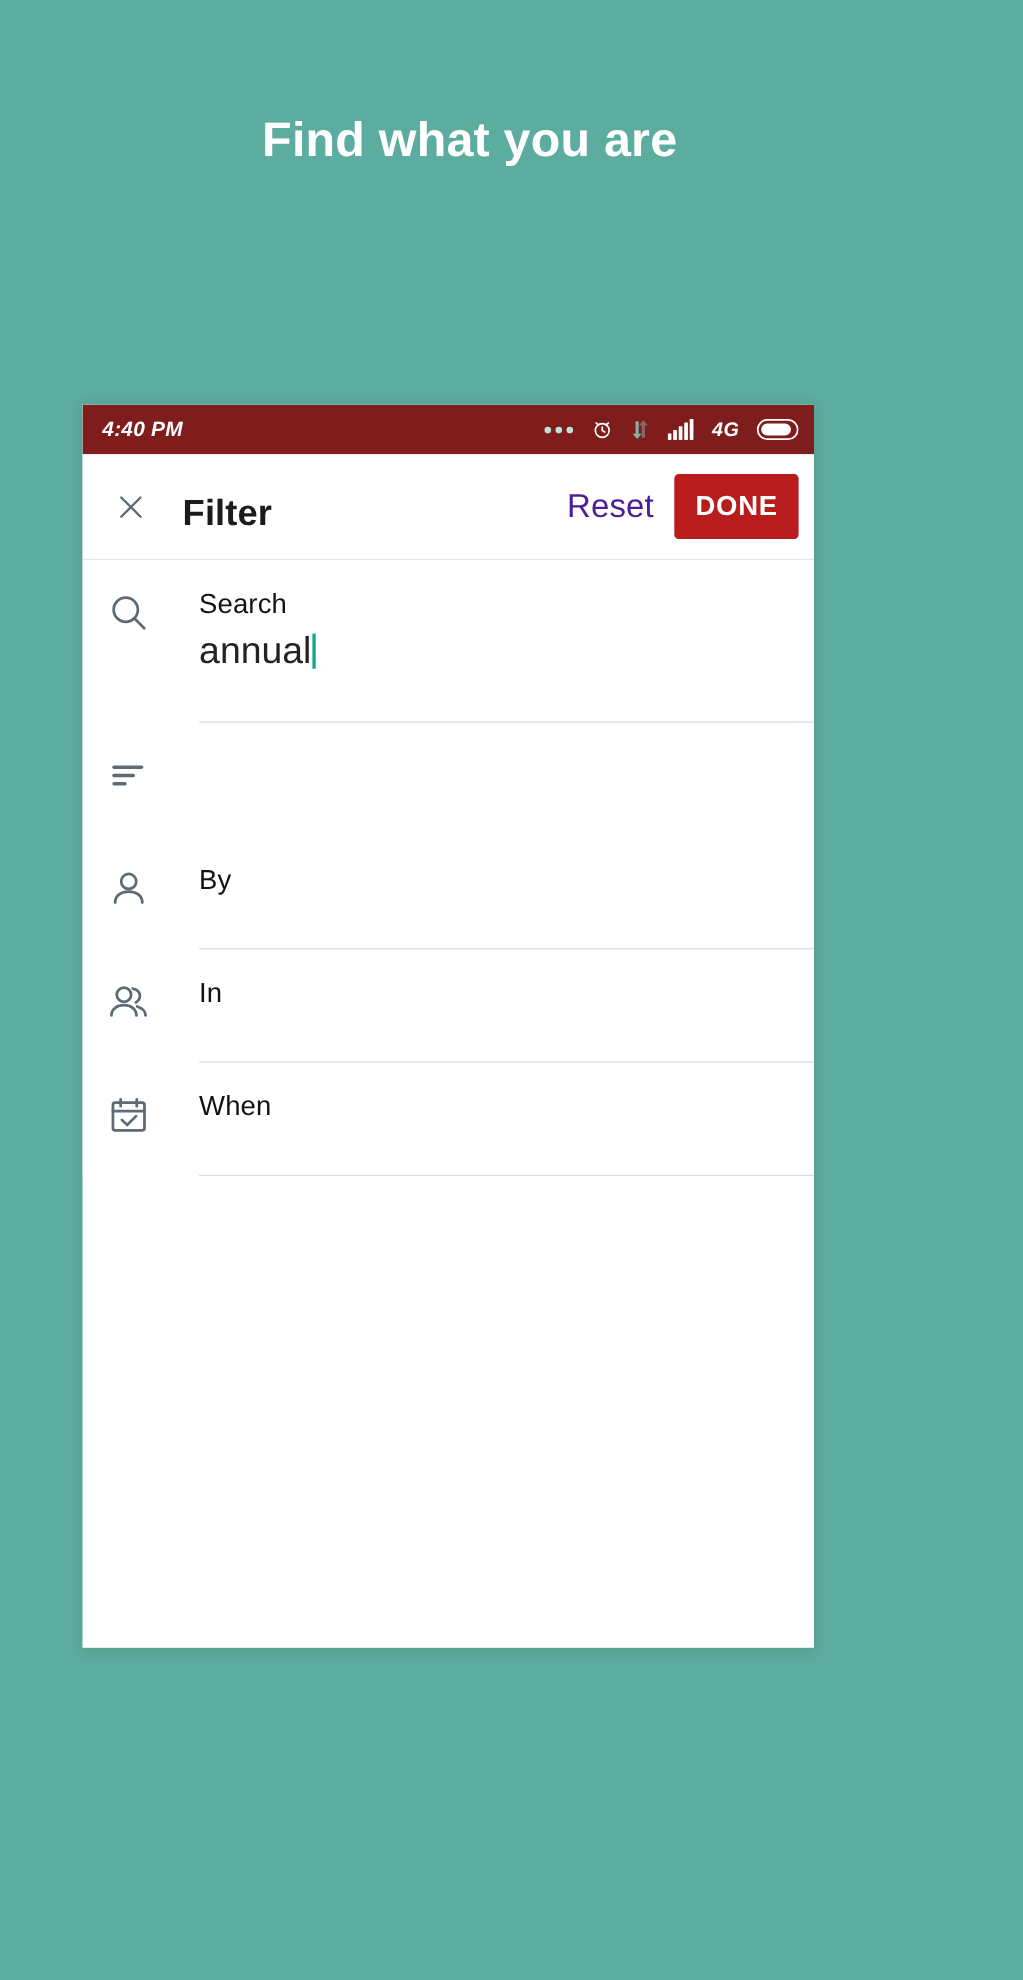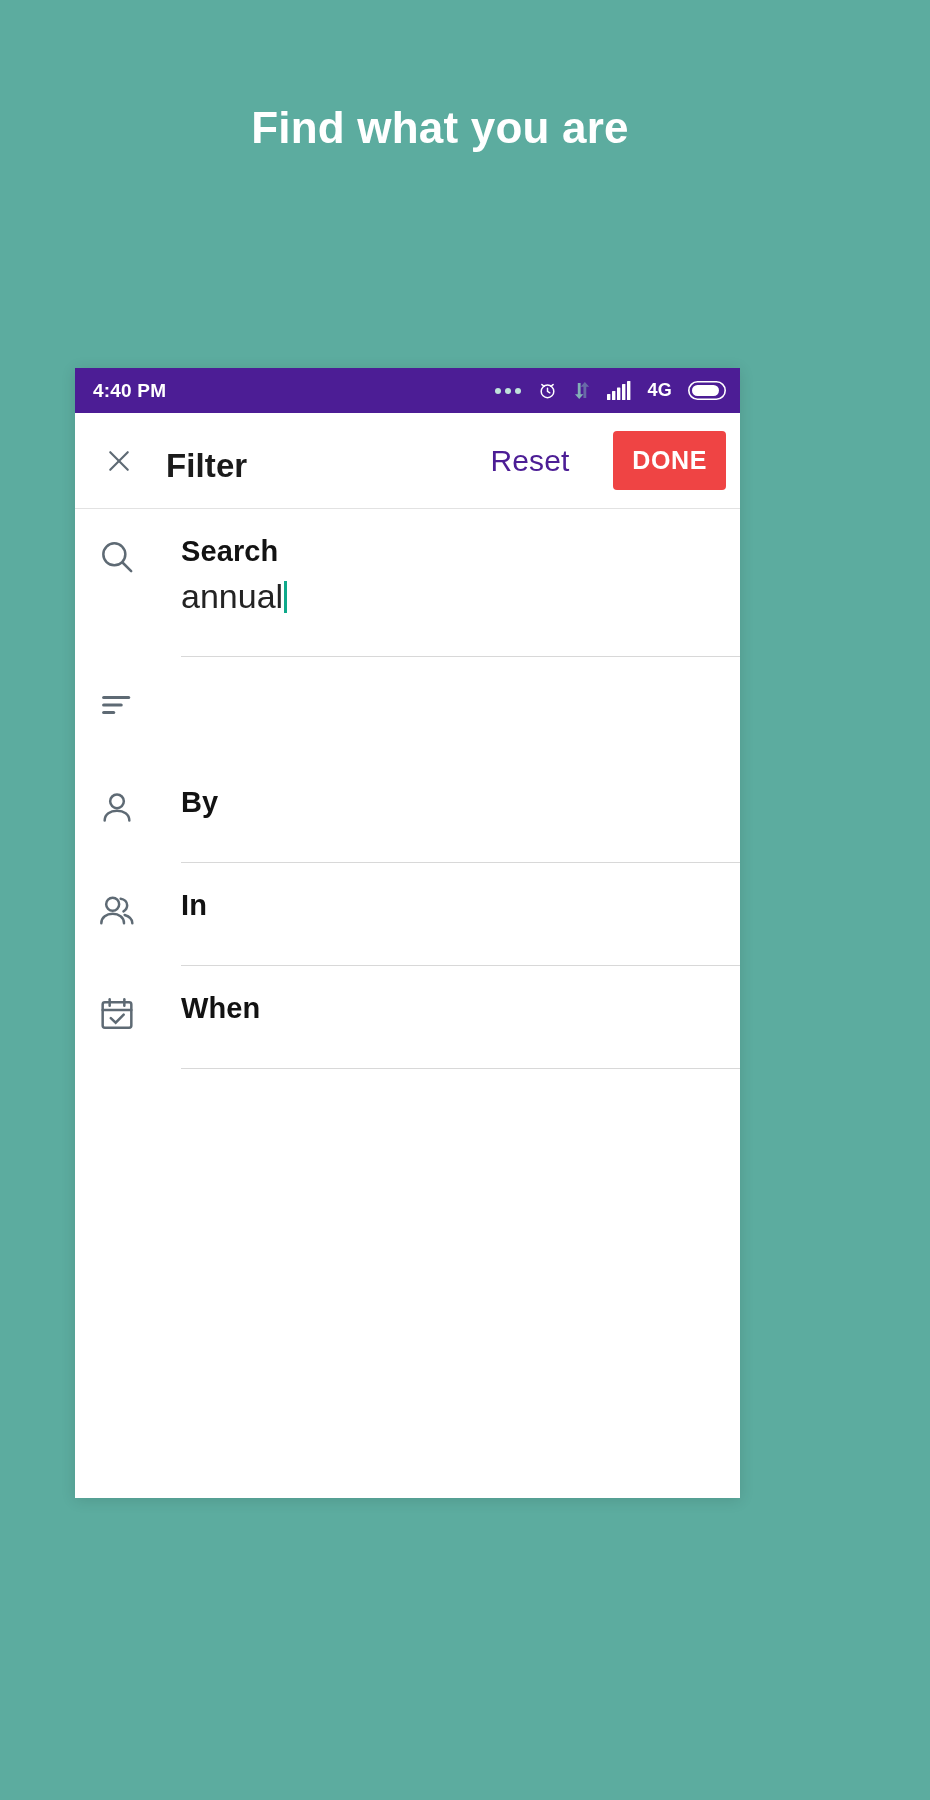--- a/index.html
+++ b/index.html
@@ -13,21 +13,21 @@
   body {
     background: #5cac9f;
     font-family: "Liberation Sans", sans-serif;
     position: relative;
   }
 
   
   .promo {
     position: absolute;
     top: 98px;
-    left: 16px;
+    left: 3px;
     width: 848px;
     text-align: center;
     color: #ffffff;
     font-size: 44px;
     font-weight: 700;
     line-height: 1.35;
     letter-spacing: 0.2px;
   }
   .promo .line { display: block; }
 
@@ -39,25 +39,26 @@
     width: 665px;
     height: 1130px;
     background: #ffffff;
     box-shadow: 0 2px 14px rgba(0,0,0,0.12);
     overflow: hidden;
   }
 
   
   .statusbar {
     height: 45px;
-    background: #4c1d95;
+    background: #7f1d1d;
     display: flex;
     align-items: center;
     padding: 0 14px 0 18px;
     color: #ffffff;
+    font-style: italic;
   }
   .status-time {
     font-size: 19px;
     font-weight: 700;
     letter-spacing: 0.2px;
     color: #ffffff;
   }
   .status-right {
     margin-left: auto;
     display: flex;
@@ -105,22 +106,22 @@
   .reset-btn {
     margin-left: auto;
     font-size: 30px;
     color: #4c1d95;
     cursor: pointer;
     padding: 6px 10px;
     letter-spacing: 0.1px;
     text-align: center;
   }
   .done-btn {
-    margin-left: 34px;
-    background: #ef4444;
+    margin-left: 9px;
+    background: #b91c1c;
     color: #ffffff;
     font-size: 25px;
     font-weight: 700;
     letter-spacing: 0.6px;
     border: none;
     border-radius: 4px;
     padding: 15px 19px;
     cursor: pointer;
     font-family: "Liberation Sans", sans-serif;
   }
@@ -142,22 +143,22 @@
     padding-top: 28px;
   }
   .row-body {
     flex: 1;
     border-bottom: 1px solid #d8d8d8;
     padding: 26px 0 20px 0;
     margin-right: 0;
     min-height: 103px;
   }
   .row-label {
-    font-size: 29px;
-    font-weight: 700;
+    font-size: 25px;
+    font-weight: 400;
     color: #121212;
     letter-spacing: 0.1px;
     line-height: 1.15;
   }
   .row-value {
     font-size: 34px;
     color: #232323;
     margin-top: 10px;
     line-height: 1.1;
     display: flex;

